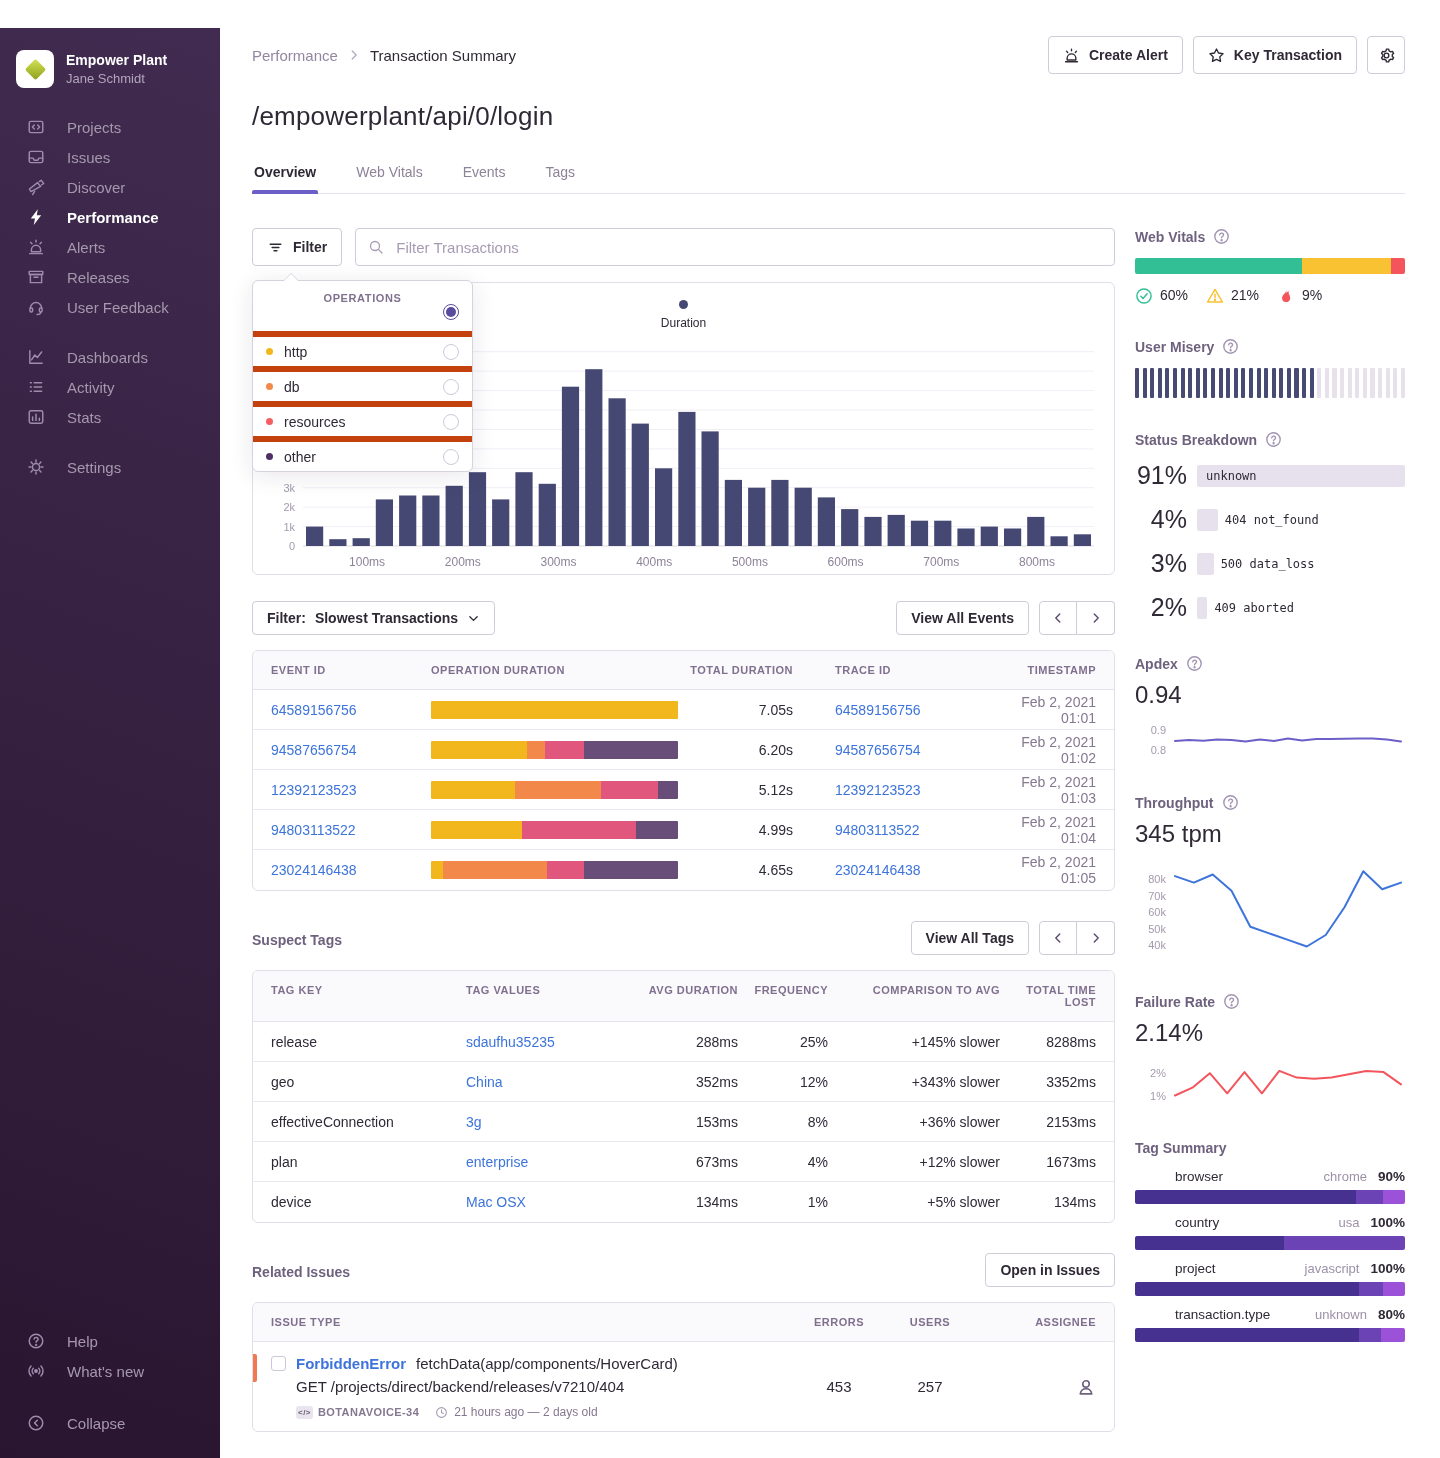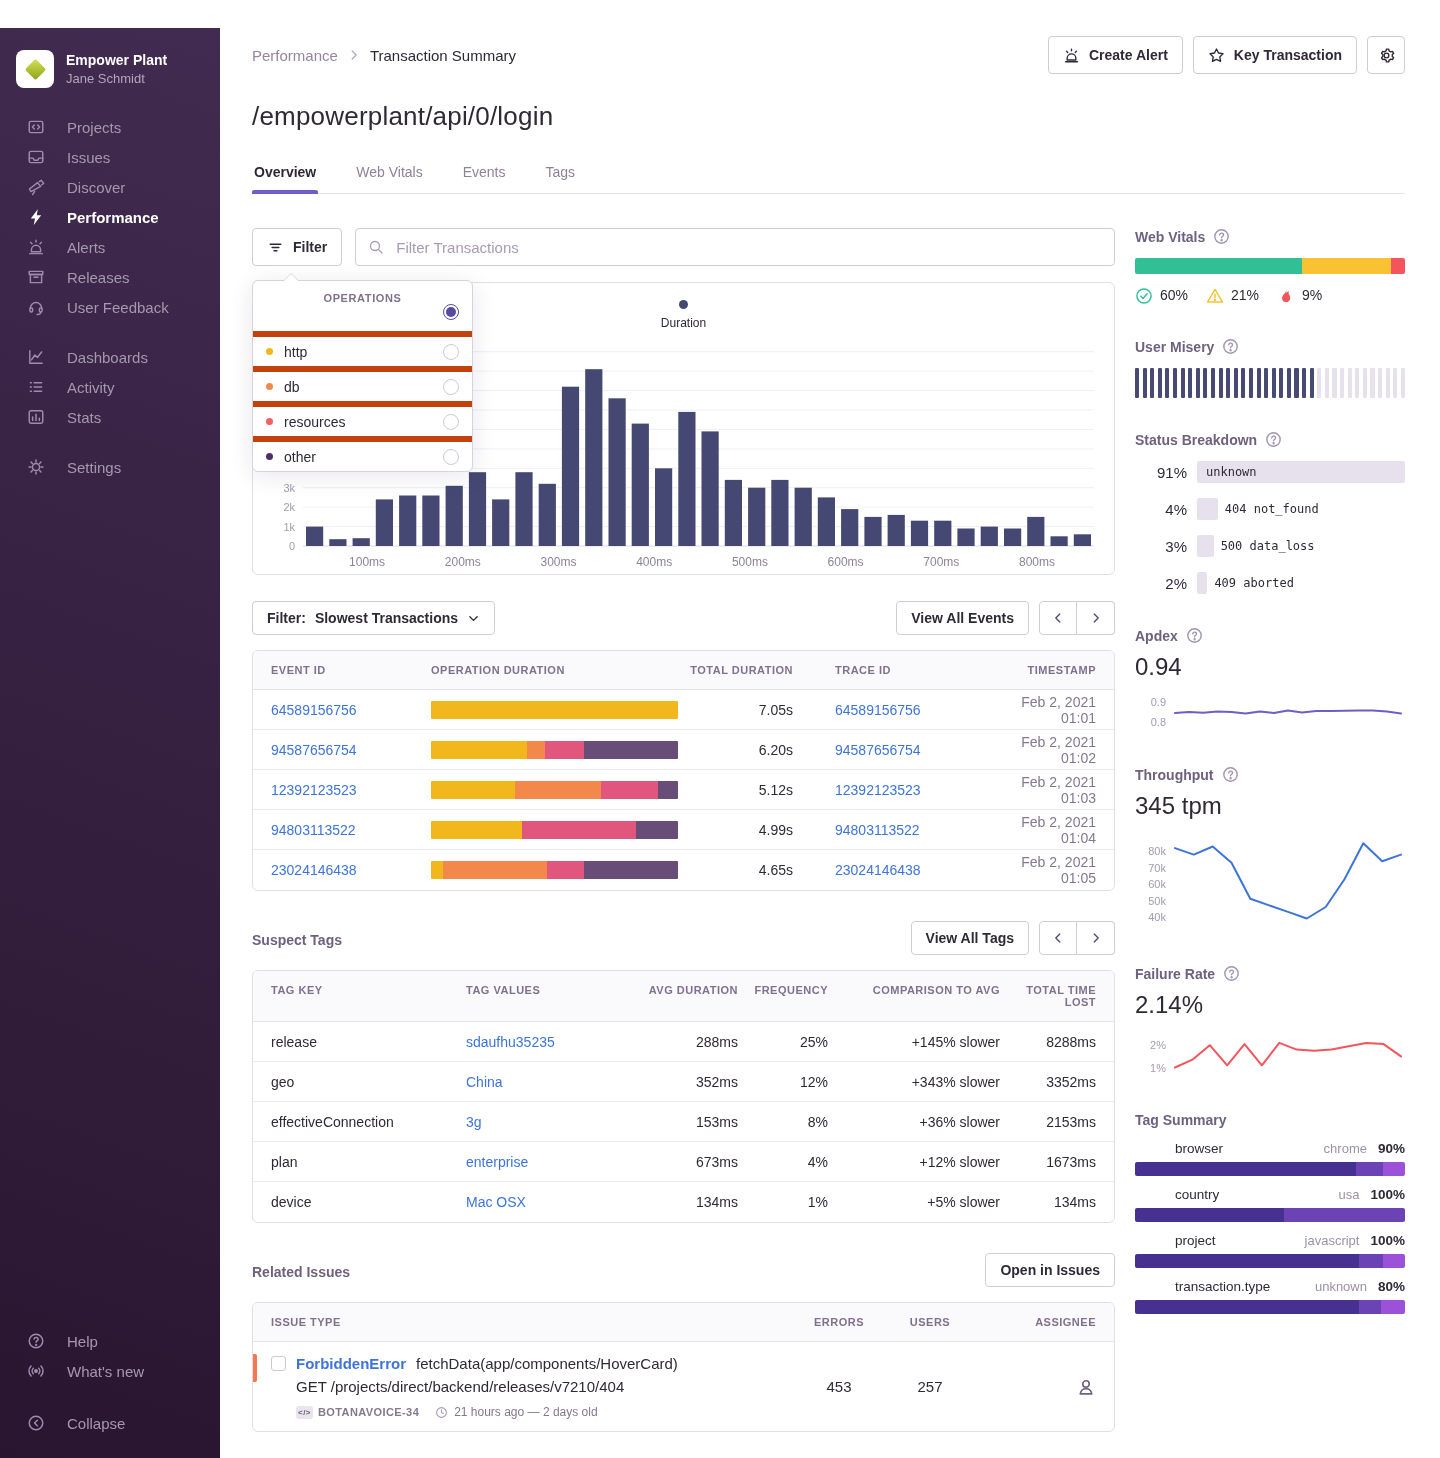--- a/index.html
+++ b/index.html
@@ -146,21 +146,21 @@
   .panel { margin-bottom:33px; }
   .panel-title { display:flex; gap:8px; align-items:center; font-size:14px; font-weight:600; color:#6e617e; margin-bottom:13px; }
   .q-icon { width:17px; height:17px; color:#a193b2; cursor:pointer; }
   .wv-bar { display:flex; height:16px; border-radius:2px; overflow:hidden; margin-bottom:13px; }
   .wv-stats { display:flex; gap:18px; font-size:14px; align-items:center; }
   .wv-stat { display:flex; gap:7px; align-items:flex-start; }
   .wv-stat .icn { width:18px; height:18px; }
   .misery-bar { display:flex; gap:3.5px; height:30px; }
   .misery-bar span { flex:1; border-radius:1px; }
   .status-row { display:flex; align-items:center; margin-bottom:15px; }
-  .status-pct { width:52px; font-size:15px; font-weight:500; text-align:right; margin-right:10px; flex:0 0 52px; }
+  .status-pct { width:52px; font-size:25px; font-weight:500; text-align:right; margin-right:10px; flex:0 0 52px; }
   .status-bar-wrap { flex:1; display:flex; align-items:center; height:22px; min-width:0; }
   .status-bar { background:#e7e1ed; height:22px; border-radius:2px; display:flex; align-items:center; }
   .status-label { font-family:"DejaVu Sans Mono",monospace; font-size:12px; color:#2f2936; white-space:nowrap; }
   .status-bar .status-label { padding-left:9px; }
   .status-out { margin-left:7px; }
   .big-value { font-size:24px; font-weight:500; margin:-4px 0 8px; }
   .tag-sum-row { margin-bottom:11px; }
   .tag-sum-line { display:flex; align-items:baseline; font-size:13.5px; margin-bottom:6px;padding-left:40px; }
   .tag-key { flex:1; }
   .tag-val { color:#9c91a7; margin-right:11px; font-size:13px; }

